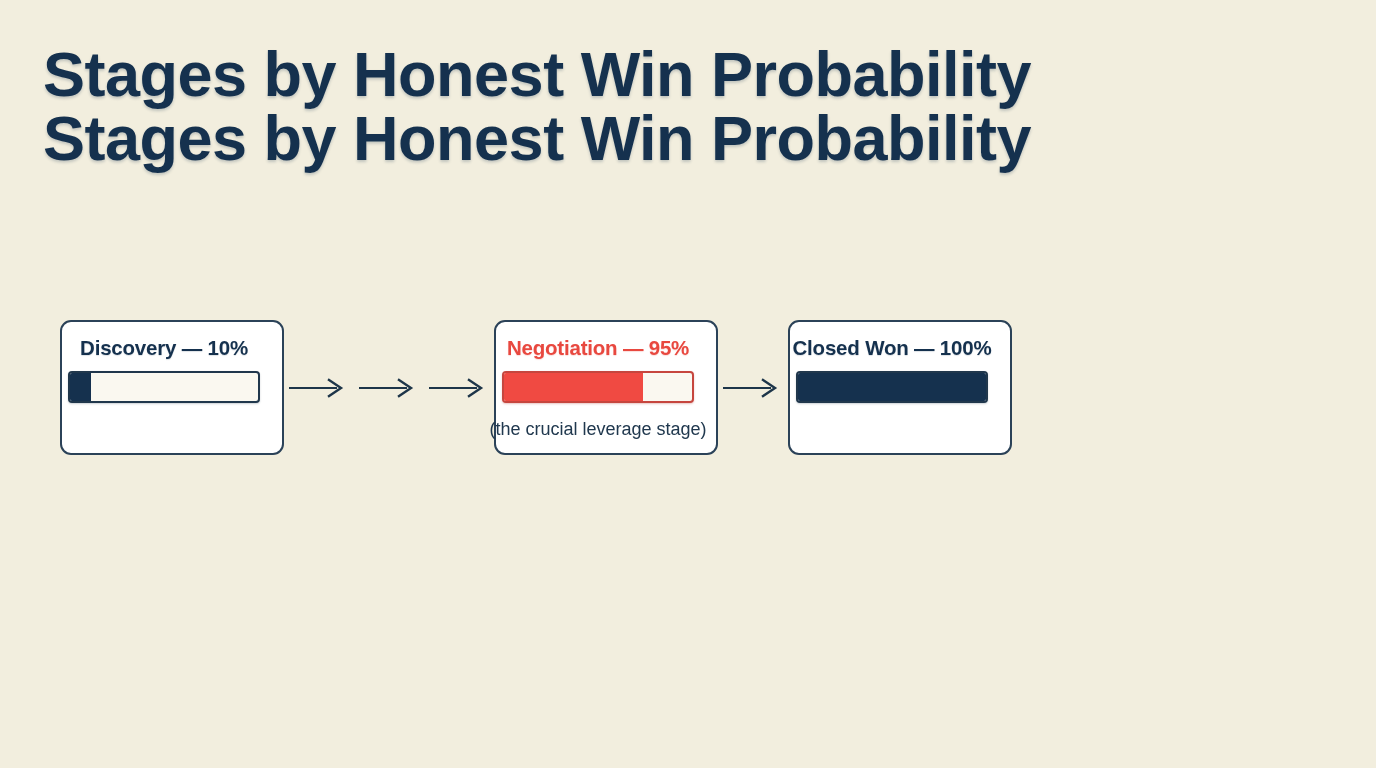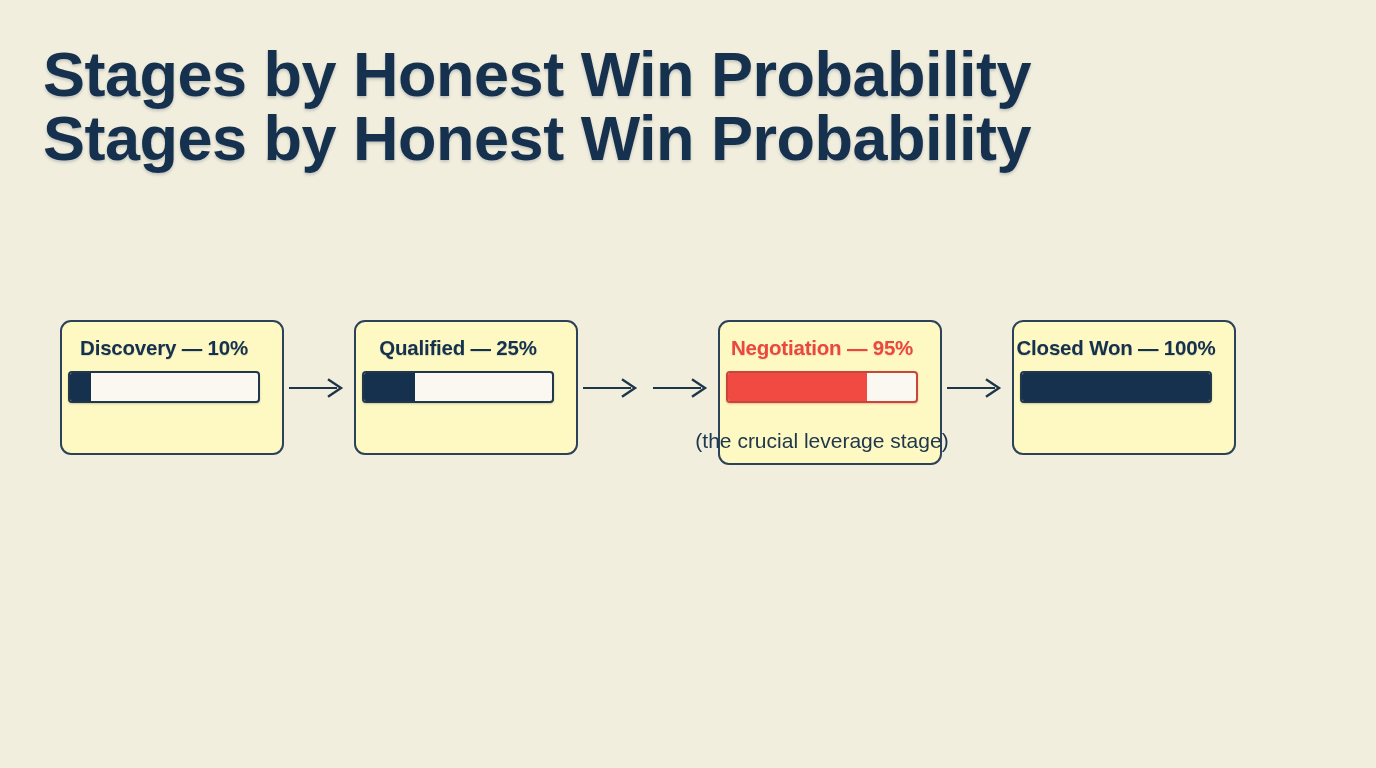--- a/index.html
+++ b/index.html
@@ -43,21 +43,21 @@
     display: flex;
     align-items: flex-start;
   }
 
   .stage-card {
     width: 224px;
     min-height: 135px;
     box-sizing: border-box;
     border: 2px solid #2b4258;
     border-radius: 11px;
-    background: #fef9c3;
+    background: #ffffff;
     padding: 14px 30px 10px 14px;
     display: flex;
     flex-direction: column;
     align-items: center;
     flex: 0 0 auto;
   }
 
   .stage-label {
     font-size: 20.5px;
     font-weight: 700;
@@ -92,22 +92,22 @@
     left: 0;
     top: 0;
     bottom: 0;
     background: #15314e;
   }
   .stage-card.highlight .bar-fill {
     background: #f04a42;
   }
 
   .stage-note {
-    margin-top: 26px;
-    font-size: 21px;
+    margin-top: 16px;
+    font-size: 18px;
     color: #1f3category;
     color: #20384e;
     white-space: nowrap;
   }
 
   
   .connector {
     flex: 0 0 auto;
     width: 70px;
     height: 135px;
@@ -131,26 +131,20 @@
       <div class="bar-track">
         <div class="bar-fill" style="width: 11%;"></div>
       </div>
     </div>
     <div class="connector">
       <svg width="60" height="22" viewBox="0 0 60 22" aria-hidden="true">
         <line x1="0" y1="11" x2="48" y2="11" stroke="#1d3549" stroke-width="2"></line>
         <polyline points="40,3 52,11 40,19" fill="none" stroke="#1d3549" stroke-width="2.4" stroke-linecap="square" stroke-linejoin="miter"></polyline>
       </svg>
     </div>
-    <div class="stage-card">
-      <div class="stage-label">Qualified — 25%</div>
-      <div class="bar-track">
-        <div class="bar-fill" style="width: 27%;"></div>
-      </div>
-    </div>
     <div class="connector">
       <svg width="60" height="22" viewBox="0 0 60 22" aria-hidden="true">
         <line x1="0" y1="11" x2="48" y2="11" stroke="#1d3549" stroke-width="2"></line>
         <polyline points="40,3 52,11 40,19" fill="none" stroke="#1d3549" stroke-width="2.4" stroke-linecap="square" stroke-linejoin="miter"></polyline>
       </svg>
     </div>
     <div class="connector">
       <svg width="60" height="22" viewBox="0 0 60 22" aria-hidden="true">
         <line x1="0" y1="11" x2="48" y2="11" stroke="#1d3549" stroke-width="2"></line>
         <polyline points="40,3 52,11 40,19" fill="none" stroke="#1d3549" stroke-width="2.4" stroke-linecap="square" stroke-linejoin="miter"></polyline>

